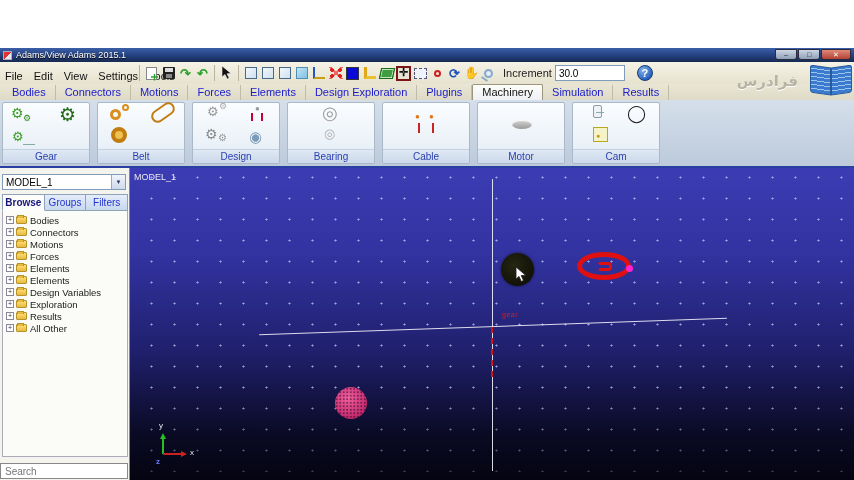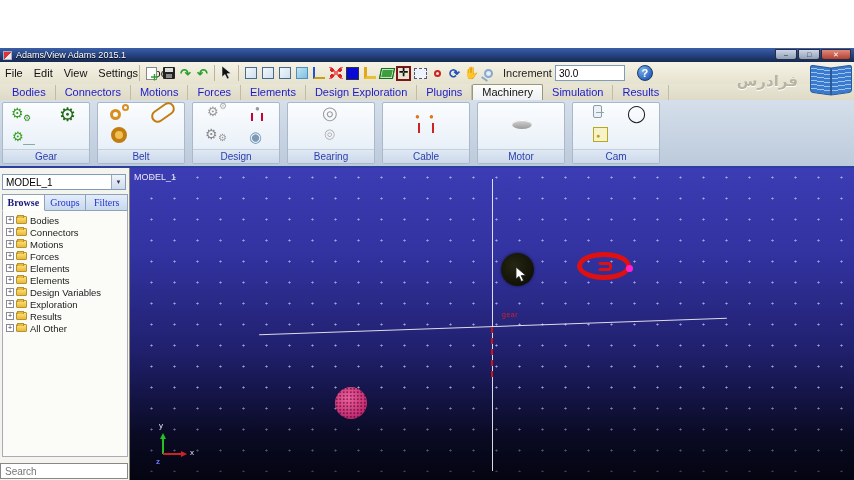--- a/index.html
+++ b/index.html
@@ -12,21 +12,21 @@
     background:linear-gradient(180deg,#3a5fa8 0%,#24407e 55%,#16294f 100%); display:flex; align-items:center; }
   .app-icon { width:9px; height:9px; margin:0 4px 0 3px; background:linear-gradient(135deg,#d33 0 50%,#e8e8f5 50% 100%); border:1px solid #aab; }
   .title-text { color:#fff; font-size:9px; text-shadow:0 1px 1px #000; }
   .winbtns { position:absolute; right:3px; top:1px; display:flex; gap:1px; }
   .winbtn { width:22px; height:11px; border:1px solid #2a2a40; border-radius:0 0 3px 3px;
     background:linear-gradient(#cdd6e4,#8fa0b8); color:#223; font-size:7px; line-height:9px; text-align:center; }
   .winbtn.close { width:30px; background:linear-gradient(#e08979,#b softly4233); background:linear-gradient(#e08979,#b34233); color:#fff; }
 
   
   .menurow { position:absolute; left:0; top:14px; width:854px; height:22px; background:linear-gradient(#f5f3e6,#e6e2cf); }
-  .menu { position:absolute; left:5px; top:0; height:22px; display:flex; align-items:center; gap:11px; }
+  .menu { position:absolute; left:5px; top:8px; height:22px; display:flex; align-items:flex-start; gap:11px; }
   .menu span { font-size:11px; color:#111; }
   .tb { position:absolute; top:2px; height:18px; display:flex; align-items:center; }
   .tsep { width:1px; height:16px; background:#b8b4a0; margin:0 3px; }
   .ticon { width:17px; height:16px; display:inline-flex; align-items:center; justify-content:center; position:relative; }
   .glyph-green { color:#2ca02c; font-weight:bold; font-size:13px; line-height:13px; }
   .icon-newfile { width:11px; height:13px; background:#fff; border:1px solid #888; position:relative; }
   .icon-newfile::after { content:""; position:absolute; right:-2px; bottom:-2px; width:7px; height:7px;
      background:linear-gradient(#3c3cff 3px,transparent 0) center/7px 1.6px no-repeat, linear-gradient(90deg,transparent 0,#2ca02c 0) ;
      background:#2ca02c; clip-path:polygon(40% 0,60% 0,60% 40%,100% 40%,100% 60%,60% 60%,60% 100%,40% 100%,40% 60%,0 60%,0 40%,40% 40%); }
   .icon-save { width:12px; height:12px; background:#222; border-radius:1px; position:relative; }
@@ -87,21 +87,21 @@
       #3a7bd0; border:1px solid #2a5a9a; }
   .brand-book .pg.l { transform:skewY(8deg); border-radius:3px 0 0 3px; }
   .brand-book .pg.r { transform:skewY(-8deg); border-radius:0 3px 3px 0; }
 
   
   .leftpanel { position:absolute; left:0; top:120px; width:130px; height:314px; background:#f4f3ee; border-right:1px solid #8a8a7a; }
   .combo { position:absolute; left:2px; top:6px; width:124px; height:16px; background:#fff; border:1px solid #7f9db9; font-size:10px; display:flex; align-items:center; padding-left:3px; }
   .combo .arrowbox { position:absolute; right:0; top:0; width:14px; height:14px; background:linear-gradient(#f0f4fb,#cdd9ea); border-left:1px solid #9ab; font-size:6px; color:#335; display:flex; align-items:center; justify-content:center; }
   .ptabs { position:absolute; left:2px; top:26px; width:126px; height:17px; display:flex; }
   .ptab { flex:1; font-size:10px; text-align:center; line-height:16px; color:#2233cc;
-     background:linear-gradient(#e4edfa,#c8d8ee); border:1px solid #8fa3b8; border-left:none;font-family:Liberation Serif, serif; }
+     background:linear-gradient(#e4edfa,#c8d8ee); border:1px solid #8fa3b8; border-left:none; }
   .ptab:first-child { border-left:1px solid #8fa3b8; }
   .ptab.active { background:#fdfdfb; color:#15157a; font-weight:bold; border-bottom:1px solid #fdfdfb; }
   .tree { position:absolute; left:2px; top:43px; width:126px; height:246px; background:#fbfbf8; border:1px solid #aab; border-top:none; padding:3px 0 0 2px; }
   .titem { display:flex; align-items:center; height:12px; }
   .texp { width:8px; height:8px; border:1px solid #889; background:#fff; font-size:7px; line-height:6px; text-align:center; color:#333; margin:0 2px 0 1px; flex:0 0 8px; }
   .tfolder { width:11px; height:8px; background:linear-gradient(#ffe07a,#e8b93c); border:1px solid #b8922a; border-radius:1px; position:relative; margin-right:3px; flex:0 0 11px; }
   .tfolder::before { content:""; position:absolute; left:0; top:-2px; width:5px; height:2px; background:#e8b93c; border:1px solid #b8922a; border-bottom:none; }
   .titem span.tlabel { font-size:9.5px; color:#1a1a1a; white-space:nowrap; }
   .searchbox { position:absolute; left:0px; bottom:3px; width:128px; height:16px; border:1px solid #888; background:#fff; font-size:10px; padding:0 4px; color:#444; font-family:"Liberation Sans",sans-serif; }
 

